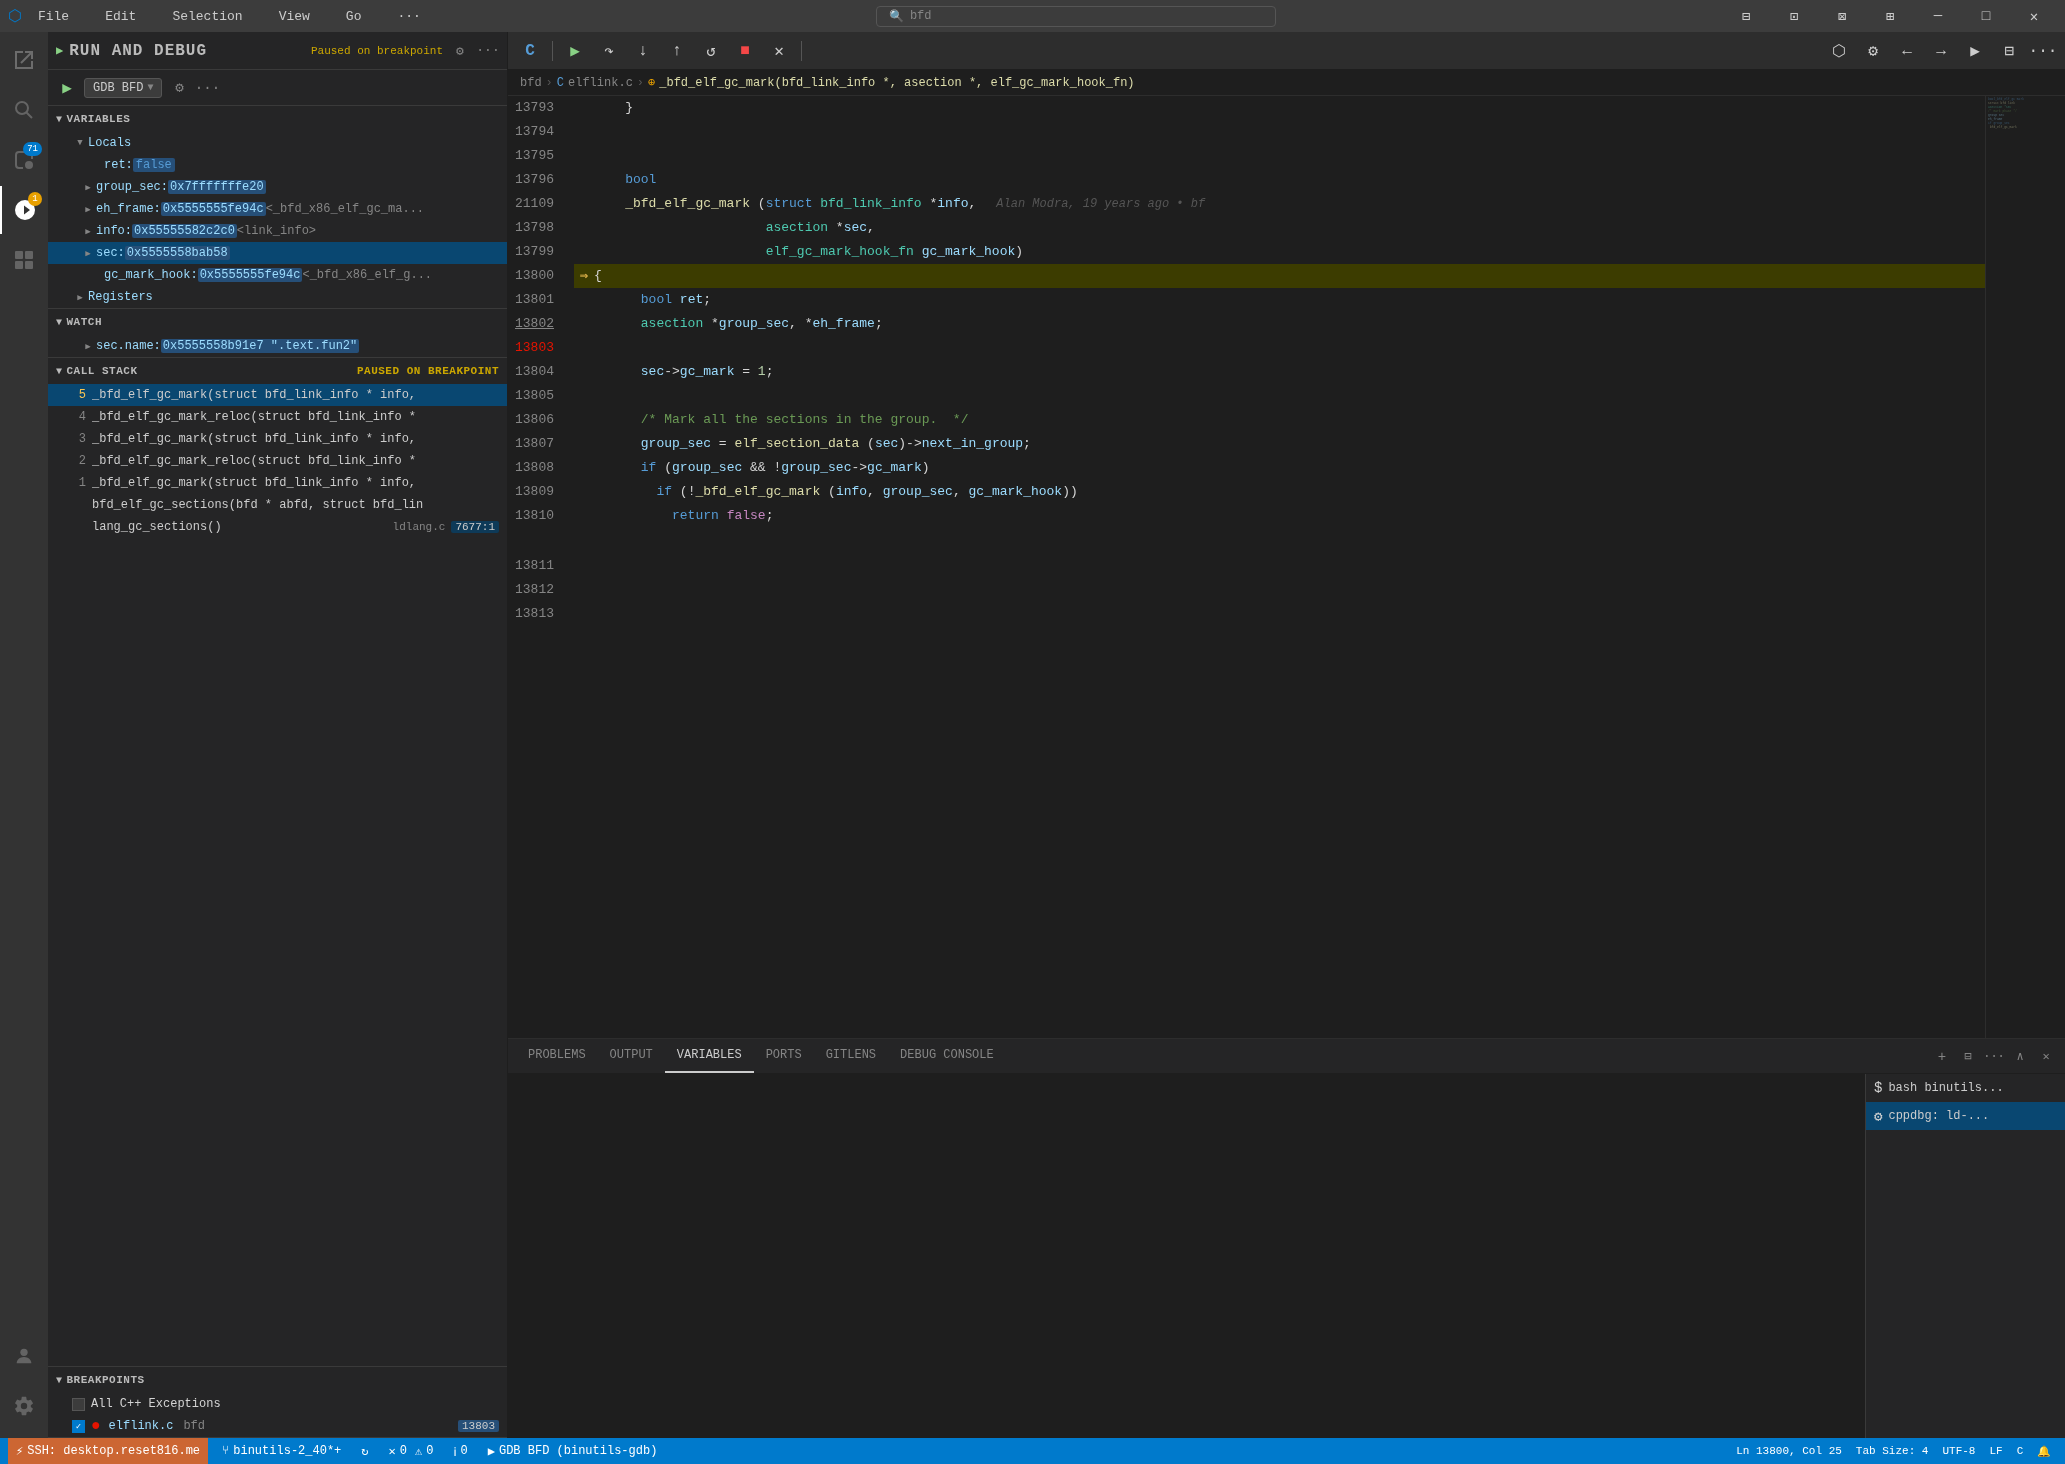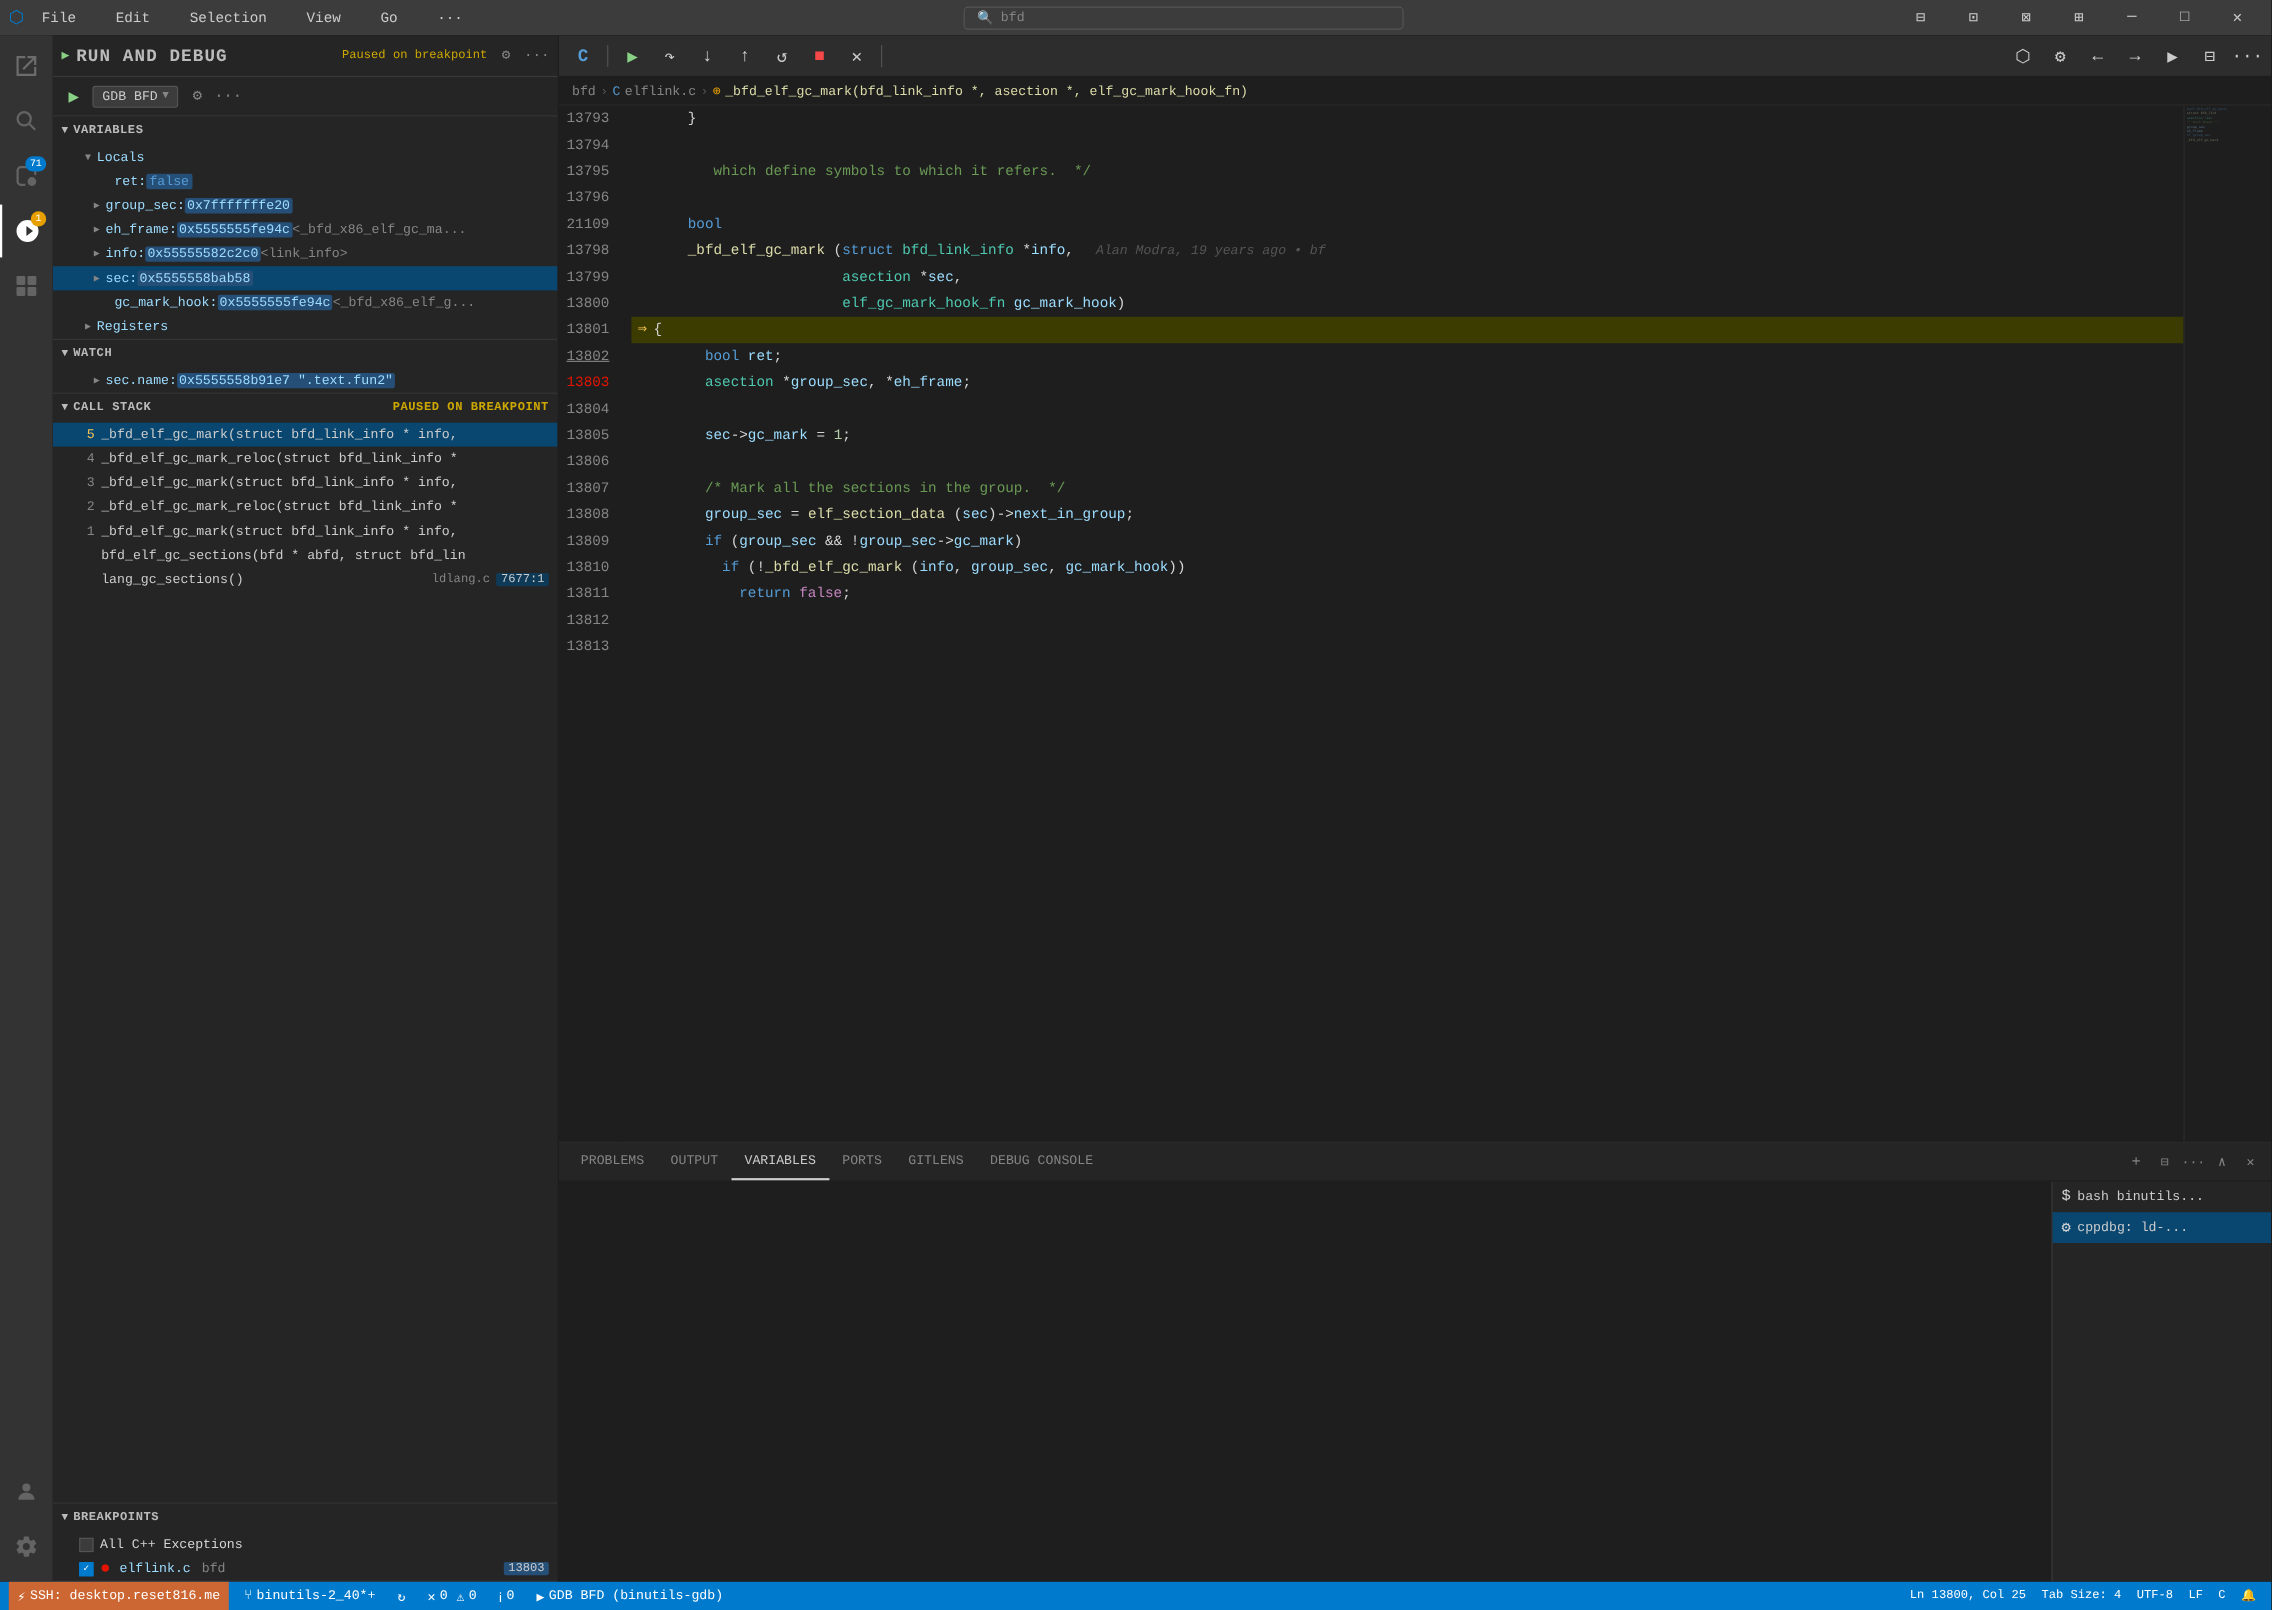--- a/index.html
+++ b/index.html
@@ -804,41 +804,37 @@
           <div style="height:24px;">13801</div>
           <div style="height:24px;text-decoration:underline;">13802</div>
           <div style="height:24px;color:#e51400;">13803</div>
           <div style="height:24px;">13804</div>
           <div style="height:24px;">13805</div>
           <div style="height:24px;">13806</div>
           <div style="height:24px;">13807</div>
           <div style="height:24px;">13808</div>
           <div style="height:24px;">13809</div>
           <div style="height:24px;">13810</div>
-          <div style="height:24px;">13811</div>
+          <div style="height:24px;margin-top:26px;">13811</div>
           <div style="height:24px;">13812</div>
           <div style="height:24px;">13813</div>
         </div>
         <div id="code-content">
 
           <div class="code-line">
             <span style="width:20px;display:inline-block;"></span>
             <span class="punct">    }</span>
           </div>
 
           <div class="code-line">
             <span style="width:20px;display:inline-block;"></span>
           </div>
 
 
 
-          <div class="code-line">
-            <span style="width:20px;display:inline-block;"></span>
-            <span class="cmt">       which define symbols to which it refers.  */</span>
-          </div>
 
           <div class="code-line">
             <span style="width:20px;display:inline-block;"></span>
           </div>
 
           <div class="code-line">
             <span style="width:20px;display:inline-block;"></span>
             <span class="kw">    bool</span>
           </div>
 

